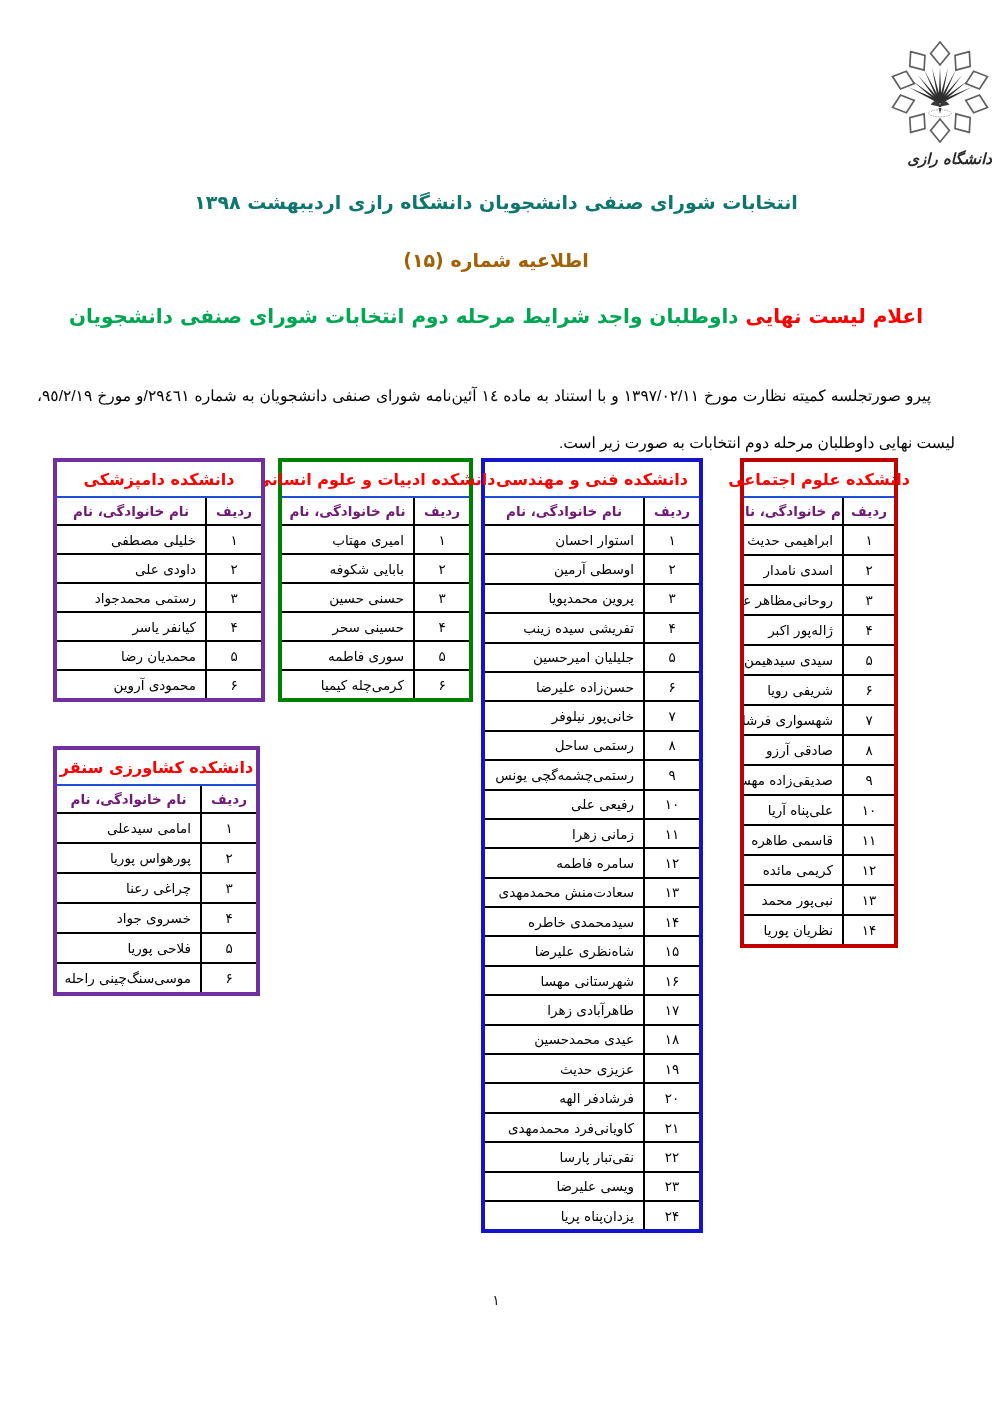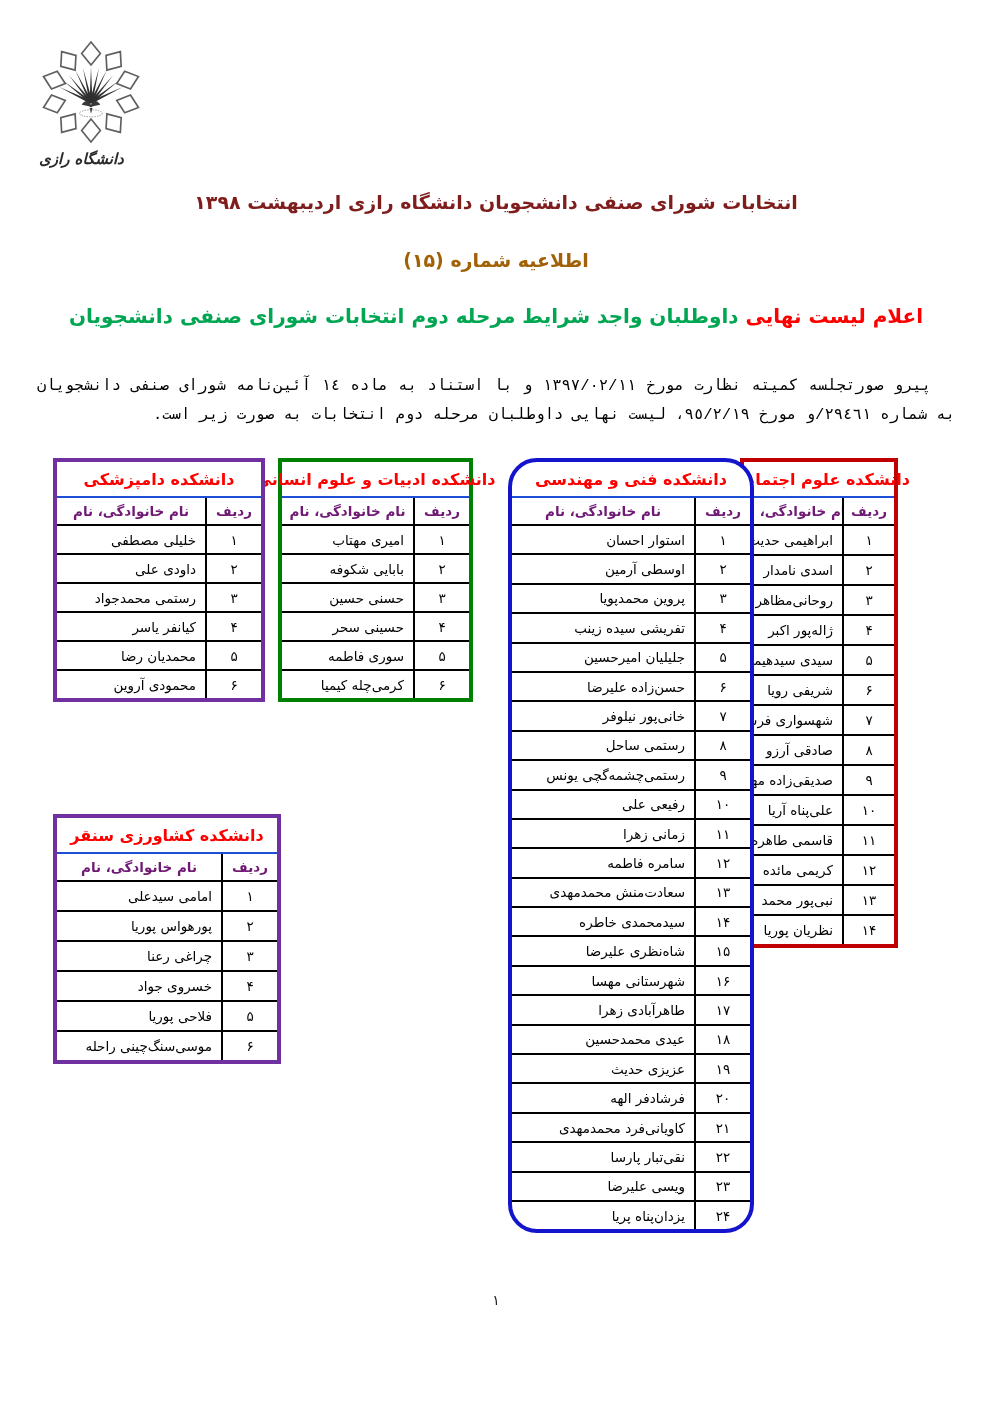--- a/index.html
+++ b/index.html
@@ -3,35 +3,35 @@
 <meta charset="utf-8">
 <style>
   html,body{margin:0;padding:0;background:#888;}
   .page{
     position:relative; width:992px; height:1403px; margin:0 auto;
     background:#ffffff; overflow:hidden;
     font-family:"DejaVu Sans", sans-serif; direction:rtl;
     color:#000;
   }
   
-  .logo-wrap{position:absolute; top:40px; left:4px; right:0; text-align:left;padding-left:35px;}
+  .logo-wrap{position:absolute; top:40px; left:4px; right:0; text-align:right;padding-left:35px;}
   .logo-wrap svg{display:inline-block; opacity:.88;}
   .logo-caption{margin-top:2px; font-size:15px; font-style:italic; font-weight:bold; color:#2a2a2a; letter-spacing:1px;}
   
   .h-line{position:absolute; left:0; right:0; text-align:center; font-weight:bold;}
-  .h1{top:191px; font-size:19px; color:#7f1d1d;}
+  .h1{top:191px; font-size:19px; color:#0f766e;}
   .h2{top:249px; font-size:19px; color:#a16207;}
   .h3{top:304px; font-size:20px; color:#00a651;}
   .h3 .red-part{color:#ff0000;}
   .h3 .green-part{color:#00a651;}
   
   .intro{
     position:absolute; top:356px; right:37px; left:37px;
-    font-size:15.5px; line-height:29px; text-align:justify; text-indent:24px;
-    font-family:Liberation Mono, monospace;
+    font-size:15.5px; line-height:47px; text-align:justify; text-indent:24px;
+    font-family:Liberation Sans, sans-serif;
   }
   
   .ftable{position:absolute; background:#fff; border:4px solid #000; box-sizing:border-box; --rh:27px; --rank:56px;}
   .t-title{
     height:34px; border-bottom:2px solid #1d4ed8;
     display:flex; align-items:center; justify-content:center;
     color:#ff0000; font-weight:bold; font-size:16px; white-space:nowrap;
   }
   .t-grid{display:grid; grid-template-columns:var(--rank) 1fr; direction:rtl;}
   .c{
@@ -39,24 +39,24 @@
     display:flex; align-items:center; justify-content:center;
     font-size:13.5px; white-space:nowrap; overflow:hidden;
   }
   .c.rank{border-left:2px solid #000;}
   .c.hc{height:26px; color:#701a75; font-weight:bold; font-size:13.5px;}
   .c.name:not(.hc){justify-content:flex-start; padding:0 9px;}
   .c.name{padding:0 4px;}
   .t-grid .c:nth-last-child(-n+2){border-bottom:none;}
   
   .t-social {left:740px; top:458px; width:158px; --rh:28px; --rank:52px;}
-  .t-eng    {left:508px; top:458px; width:246px;border-radius:29px; --rh:27.4px;}
+  .t-eng    {left:481px; top:458px; width:222px; --rh:27.4px;}
   .t-lit    {left:278px; top:458px; width:195px; --rh:27px;}
   .t-vet    {left:53px;  top:458px; width:212px; --rh:27px;}
-  .t-agr    {left:53px;  top:814px; width:228px; --rh:28px;}
+  .t-agr    {left:53px;  top:746px; width:207px; --rh:28px;}
   
   .page-number{position:absolute; top:1292px; left:0; right:0; text-align:center; font-size:14px; color:#222;}
 </style>
 </head>
 <body>
 
 <div class="page">
 
   <div class="logo-wrap">
     <svg width="104" height="104" viewBox="0 0 100 100">

